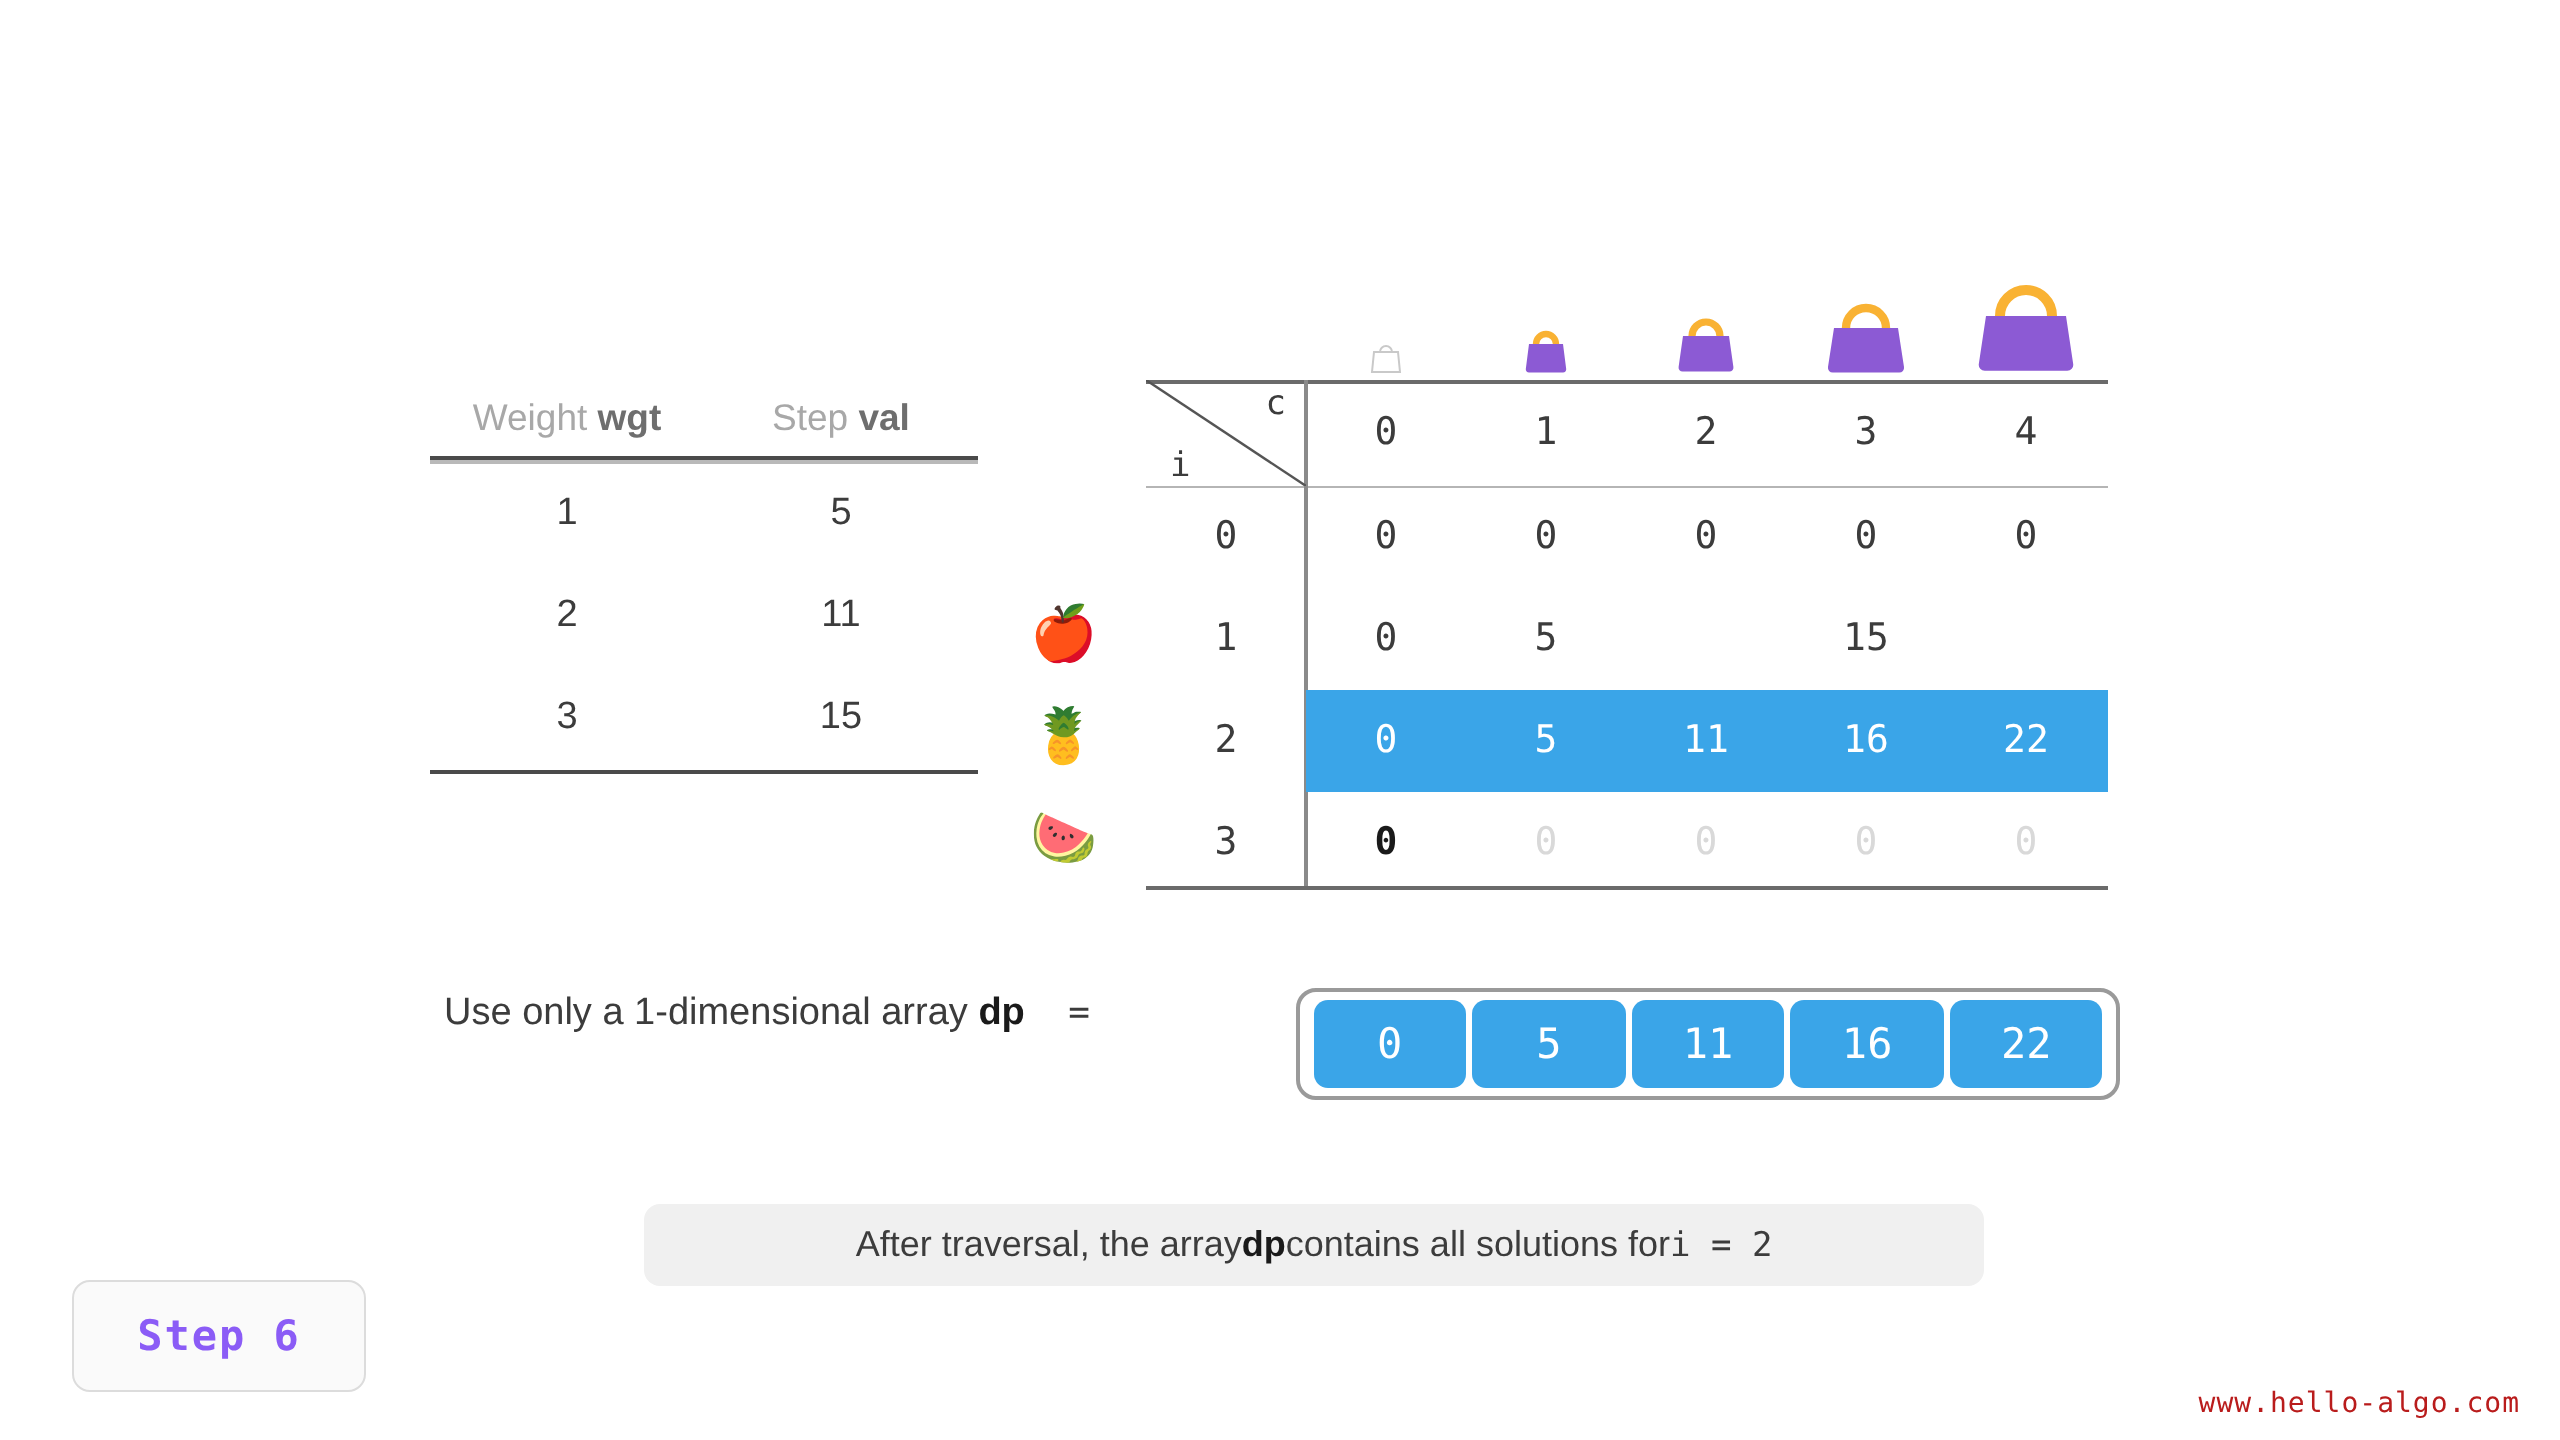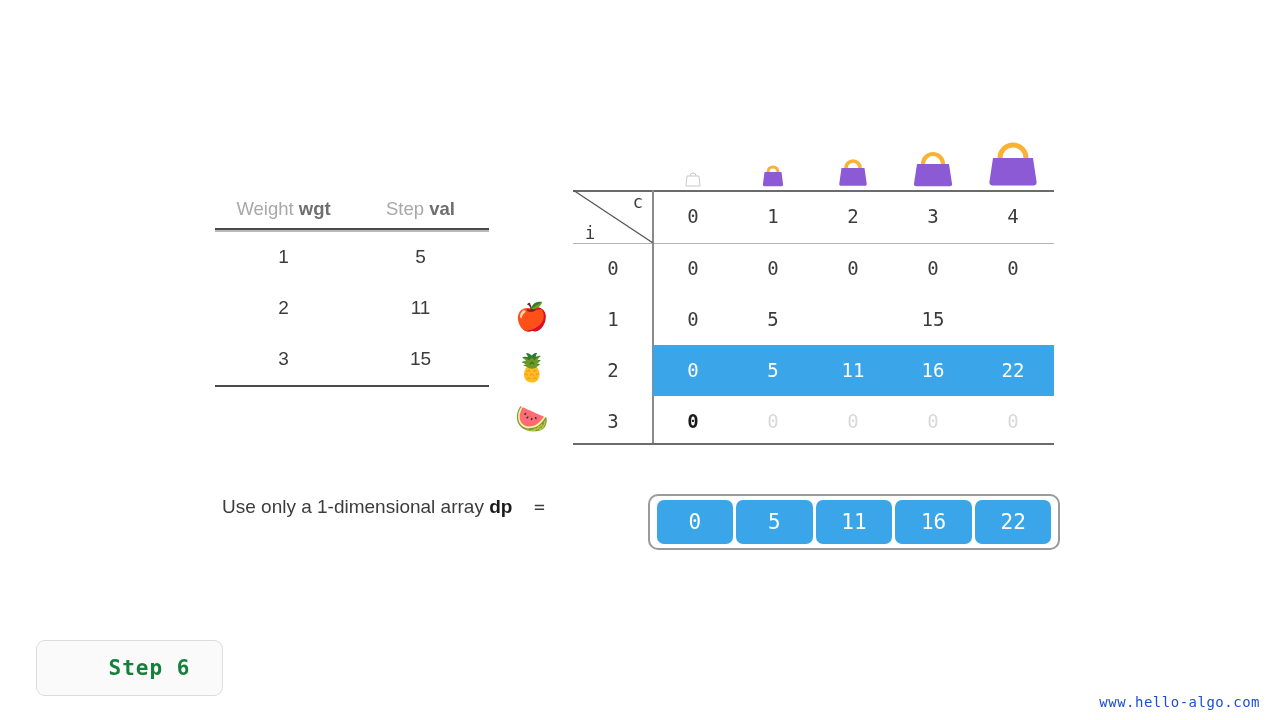--- a/index.html
+++ b/index.html
@@ -280,33 +280,32 @@
     height: 54px;
     background: #fafafa;
     border: 1.5px solid #dcdcdc;
     border-radius: 9px;
     display: flex;
     align-items: center;
     justify-content: center;
     font-family: "DejaVu Sans Mono", "Liberation Mono", monospace;
     font-size: 21px;
     font-weight: 700;
-    color: #15803d;
+    color: #8b5cf6;
     letter-spacing: 1px;
-    padding-left: 40px;
   }
 
   
   #watermark {
     position: absolute;
     right: 20px;
     bottom: 10px;
     font-family: "DejaVu Sans Mono", "Liberation Mono", monospace;
     font-size: 14px;
-    color: #1d4ed8;
+    color: #b91c1c;
     letter-spacing: 0.5px;
   }
 </style>
 </head>
 <body>
 
 <div id="page">
 
   <div id="wv-table">
     <div class="wv-row head">
@@ -420,18 +419,24 @@
   <div id="arr-label"><span>Use only a 1-dimensional array </span><b>dp</b><span class="mono">&nbsp;&nbsp;</span><span class="mono">=</span></div>
 
   <div id="arr-box">
     <div class="arr-cell">0</div>
     <div class="arr-cell">5</div>
     <div class="arr-cell">11</div>
     <div class="arr-cell">16</div>
     <div class="arr-cell">22</div>
   </div>
 
+  <div id="caption">
+      <span>After traversal, the array </span>
+      <b>dp</b>
+      <span> contains all solutions for </span>
+      <span class="mono">i = 2</span>
+    </div>
 
   <div id="step-badge">Step 6</div>
 
   <div id="watermark">www.hello-algo.com</div>
 
 </div>
 
 </body></html>

